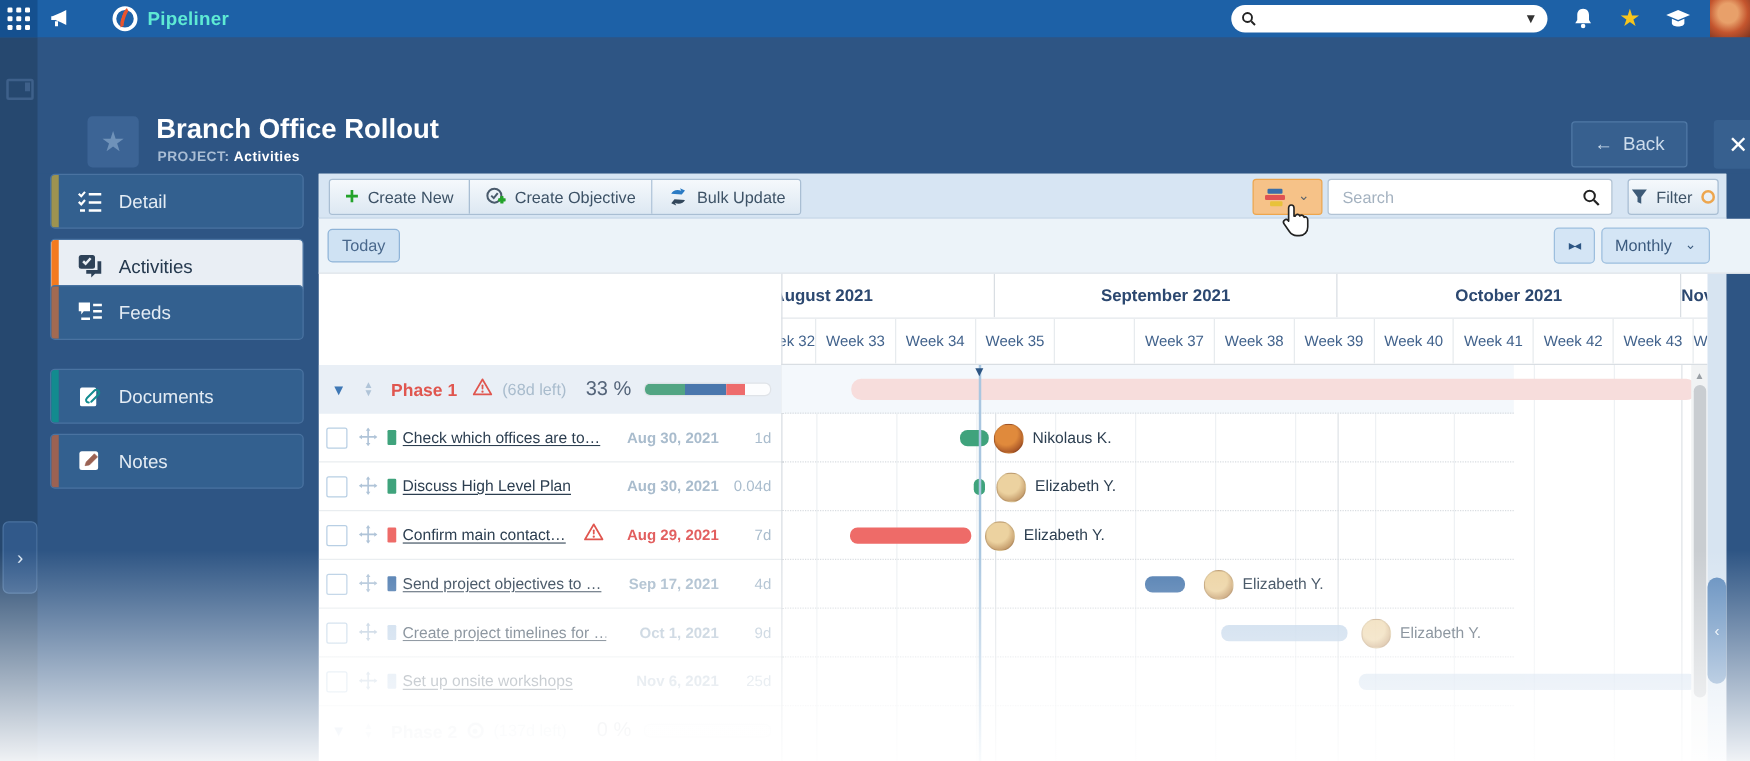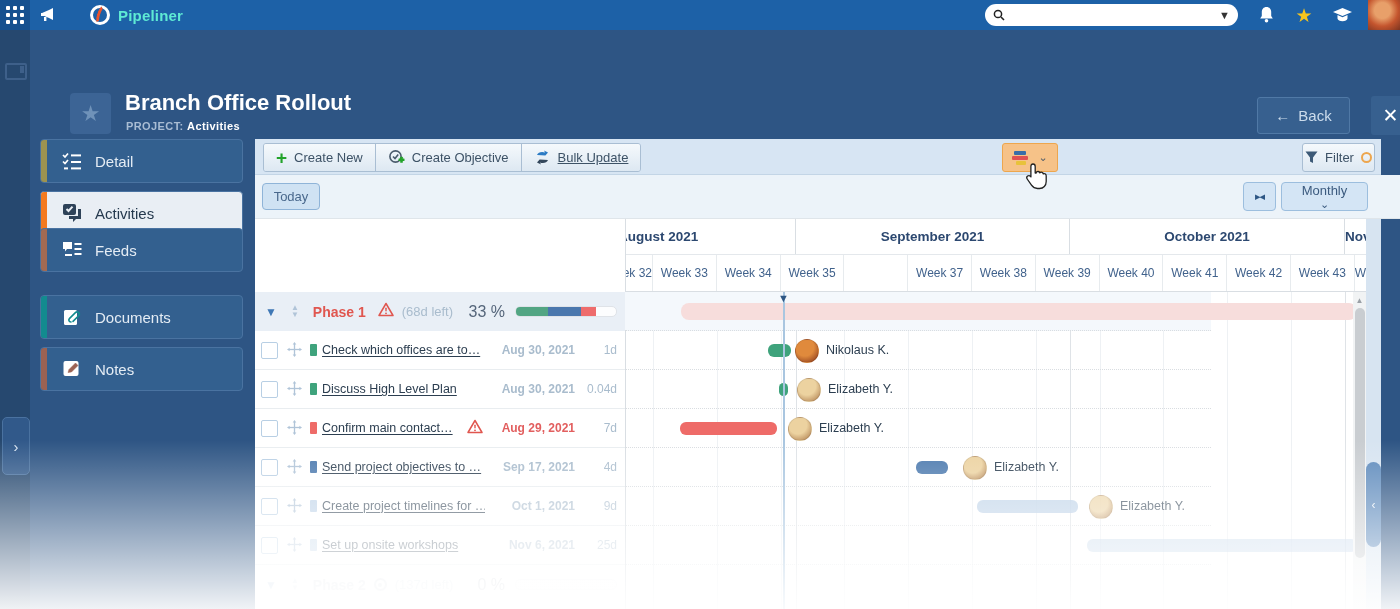--- a/index.html
+++ b/index.html
@@ -46,35 +46,35 @@
   .side-item .sicon{width:22px;height:22px;margin:0 12px 0 14px;flex:none;display:flex;align-items:center;justify-content:center;}
   .side-item .slabel{color:#e4ecf4;font-size:15px;}
   .side-item.selected{background:#e9eef4;}
   .side-item.selected .slabel{color:#25394e;}
 
   
   #card{left:255px;top:139px;width:1126px;height:470px;background:#fff;}
   #toolrow{left:0;top:0;width:1126px;height:36px;background:#d7e5f3;border-bottom:1px solid #c3d5e6;box-sizing:border-box;}
   .btn-group{left:8px;top:4px;display:flex;border:1px solid #a9bed3;border-radius:3px;overflow:hidden;}
   .tbtn{height:27px;display:flex;align-items:center;gap:7px;padding:0 12px;background:linear-gradient(#f5f9fc,#dde8f2);color:#3d5266;font-size:13px;border-right:1px solid #a9bed3;cursor:pointer;}
-  .tbtn:last-child{border-right:none;text-decoration:underline;}
+  .tbtn:last-child{border-right:none;}
   .plus{color:#23a32a;font-weight:bold;font-size:19px;line-height:1;}
   #gantt-style-btn{left:747px;top:4px;width:56px;height:29px;background:#f6c288;border:1px solid #eda64e;border-radius:3px;display:flex;align-items:center;justify-content:center;gap:6px;box-sizing:border-box;cursor:pointer;}
   .bars-ico{width:20px;height:14px;position:relative;}
   .bars-ico i{position:absolute;height:4px;border-radius:1px;display:block;}
   #gantt-search{left:807px;top:4px;width:228px;height:29px;background:#fff;border:1px solid #b2c3d4;border-radius:3px;display:flex;align-items:center;padding:0 9px;box-sizing:border-box;}
   #gantt-search input{flex:1;border:none;outline:none;font-size:13px;color:#333;background:transparent;}
   #gantt-search input::placeholder{color:#a4b2c0;}
   #filter-btn{left:1047px;top:4px;width:73px;height:29px;background:linear-gradient(#f5f9fc,#dde8f2);border:1px solid #a9bed3;border-radius:3px;display:flex;align-items:center;justify-content:center;gap:7px;box-sizing:border-box;font-size:13px;color:#3d5266;cursor:pointer;}
   .filter-dot{width:7px;height:7px;border:2px solid #eda64e;border-radius:50%;}
 
   #row2{left:0;top:36px;width:1282px;height:44px;background:#ecf3f9;border-bottom:1px solid #dfe5ea;box-sizing:border-box;}
   #today-btn{left:7px;top:8px;width:58px;height:27px;background:#cfe2f3;border:1px solid #8fb4d8;border-radius:4px;color:#49688c;font-size:13px;display:flex;align-items:center;justify-content:center;box-sizing:border-box;cursor:pointer;}
   #collapse-btn{left:988px;top:7px;width:33px;height:29px;background:#d4e5f5;border:1px solid #9cbede;border-radius:4px;color:#2d5684;font-size:11px;display:flex;align-items:center;justify-content:center;box-sizing:border-box;letter-spacing:-1px;cursor:pointer;}
-  #zoom-select{left:1026px;top:7px;width:87px;height:29px;background:#d4e5f5;border:1px solid #9cbede;border-radius:4px;color:#3b5a7e;font-size:13px;display:flex;align-items:center;justify-content:space-between;padding:0 10px;box-sizing:border-box;cursor:pointer;flex-direction:column;}
+  #zoom-select{left:1026px;top:7px;width:87px;height:29px;background:#d4e5f5;border:1px solid #9cbede;border-radius:4px;color:#3b5a7e;font-size:13px;display:flex;align-items:center;justify-content:space-between;padding:0 10px;box-sizing:border-box;cursor:pointer;}
 
   
   #month-row{left:370px;top:80px;width:741px;height:35px;overflow:hidden;white-space:nowrap;}
   .mcell{display:inline-flex;height:35px;align-items:center;justify-content:center;border-right:1px solid #d9dee3;box-sizing:border-box;color:#2c4870;font-size:13.5px;font-weight:bold;overflow:hidden;vertical-align:top;}
   #week-row{left:370px;top:115px;width:741px;height:38px;border-top:1px solid #e4e8ec;border-bottom:1px solid #d9dee3;box-sizing:border-box;overflow:hidden;white-space:nowrap;}
   .wcell{display:inline-flex;height:36px;align-items:center;justify-content:center;border-right:1px solid #e7ebee;box-sizing:border-box;color:#41628c;font-size:12px;overflow:hidden;vertical-align:top;}
   #list-chart-divider{left:370px;top:80px;width:1px;height:390px;background:#d9dee3;}
 
   
   #chart-body{left:370px;top:153px;width:729px;height:317px;overflow:hidden;}
@@ -284,20 +284,27 @@
           <span>Bulk Update</span>
         </div>
       </div>
       <div class="abs" id="gantt-style-btn">
         <span class="bars-ico">
           <i style="left:2px;top:0;width:12px;background:#3a6ea8;"></i>
           <i style="left:0;top:5px;width:16px;background:#e05252;"></i>
           <i style="left:4px;top:10px;width:10px;background:#e8c23a;"></i>
         </span>
         <span class="caret" style="color:#55606a;">⌄</span>
+      </div>
+      <div class="abs" id="gantt-search">
+        <input type="text" placeholder="Search" style="">
+        <svg width="14" height="14" viewBox="0 0 14 14">
+            <circle cx="5.7" cy="5.7" r="4.2" fill="none" stroke="#222" stroke-width="1.6"></circle>
+            <line x1="9" y1="9" x2="13" y2="13" stroke="#222" stroke-width="1.8"></line>
+          </svg>
       </div>
       <div class="abs" id="filter-btn">
         <svg width="13" height="13" viewBox="0 0 13 13">
             <path d="M0.5 0.5 L12.5 0.5 L8 6.5 L8 12 L5 10.5 L5 6.5 Z" fill="#3d5a77"></path>
           </svg>
         <span>Filter</span>
         <span class="filter-dot"></span>
       </div>
     </div>
 

